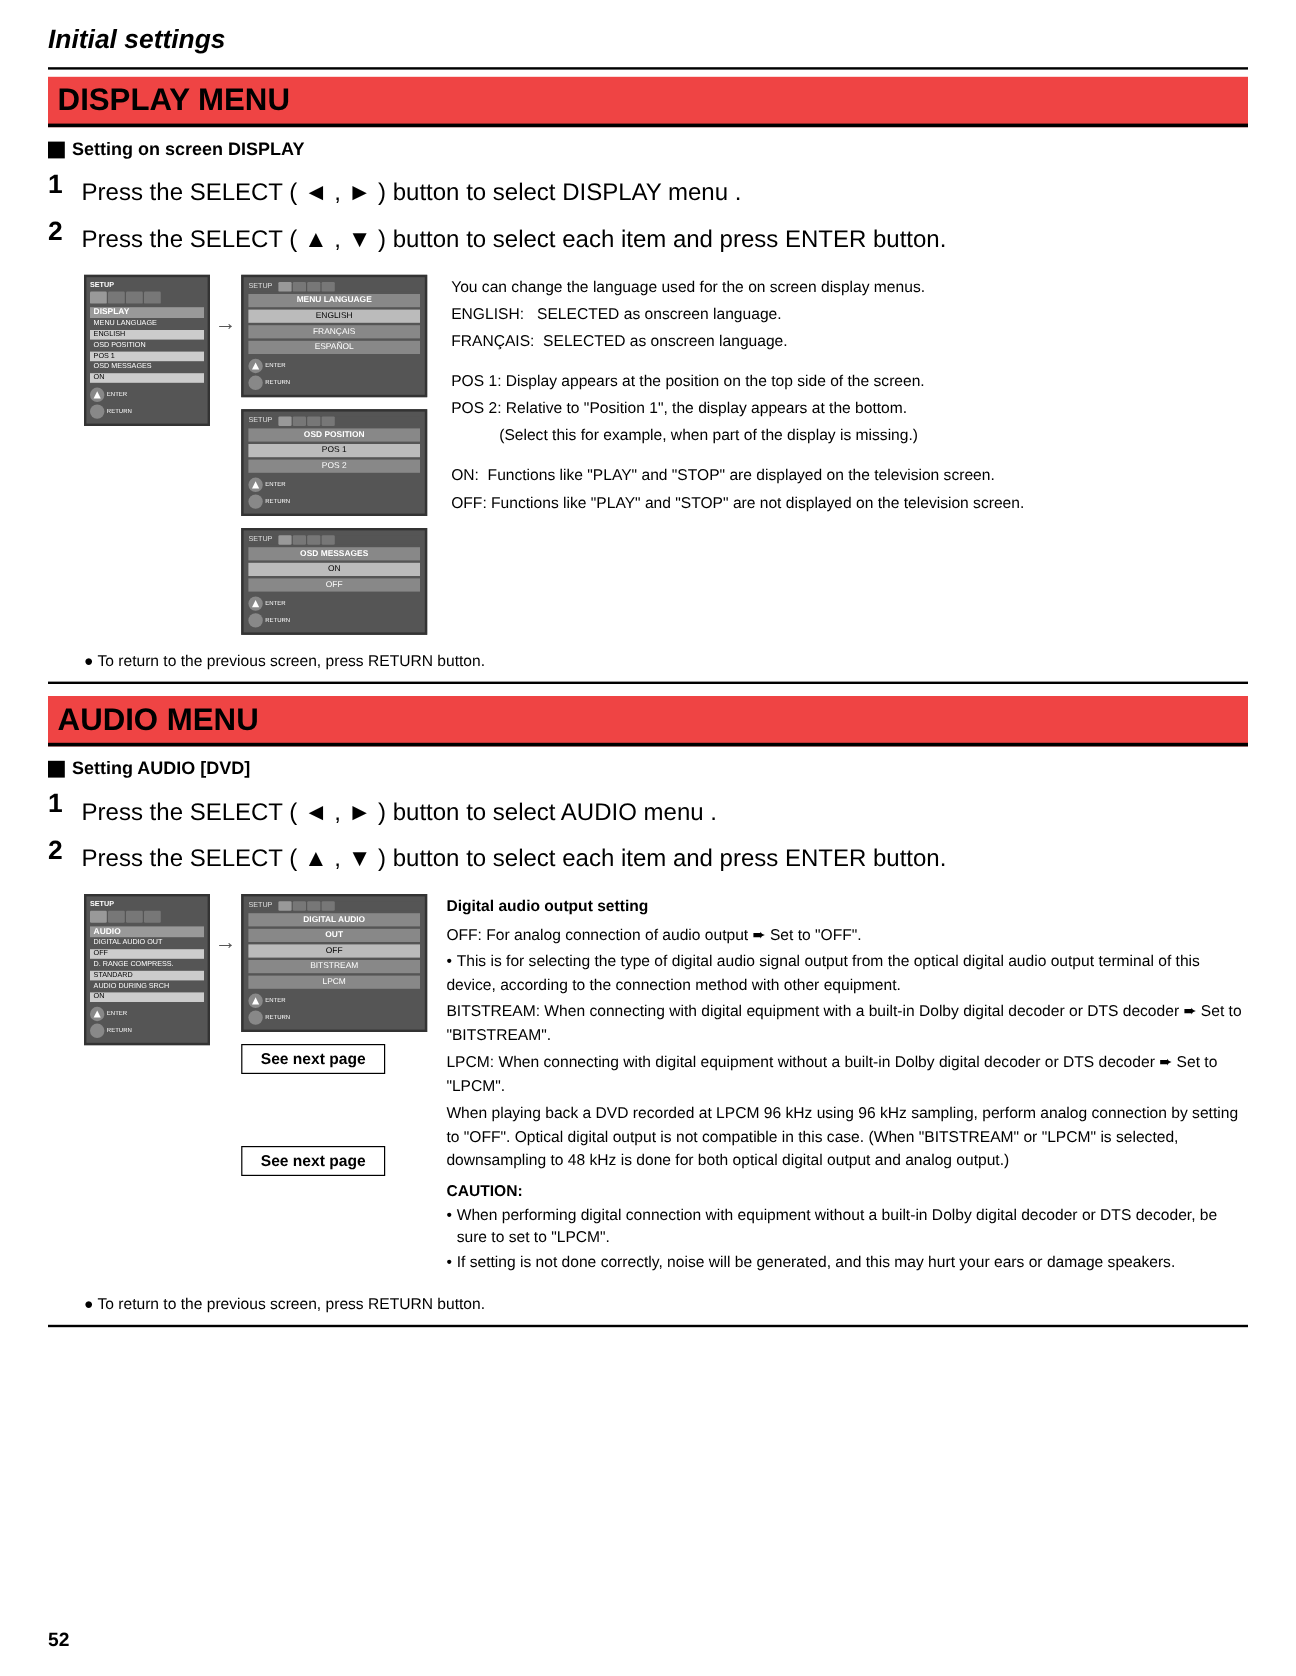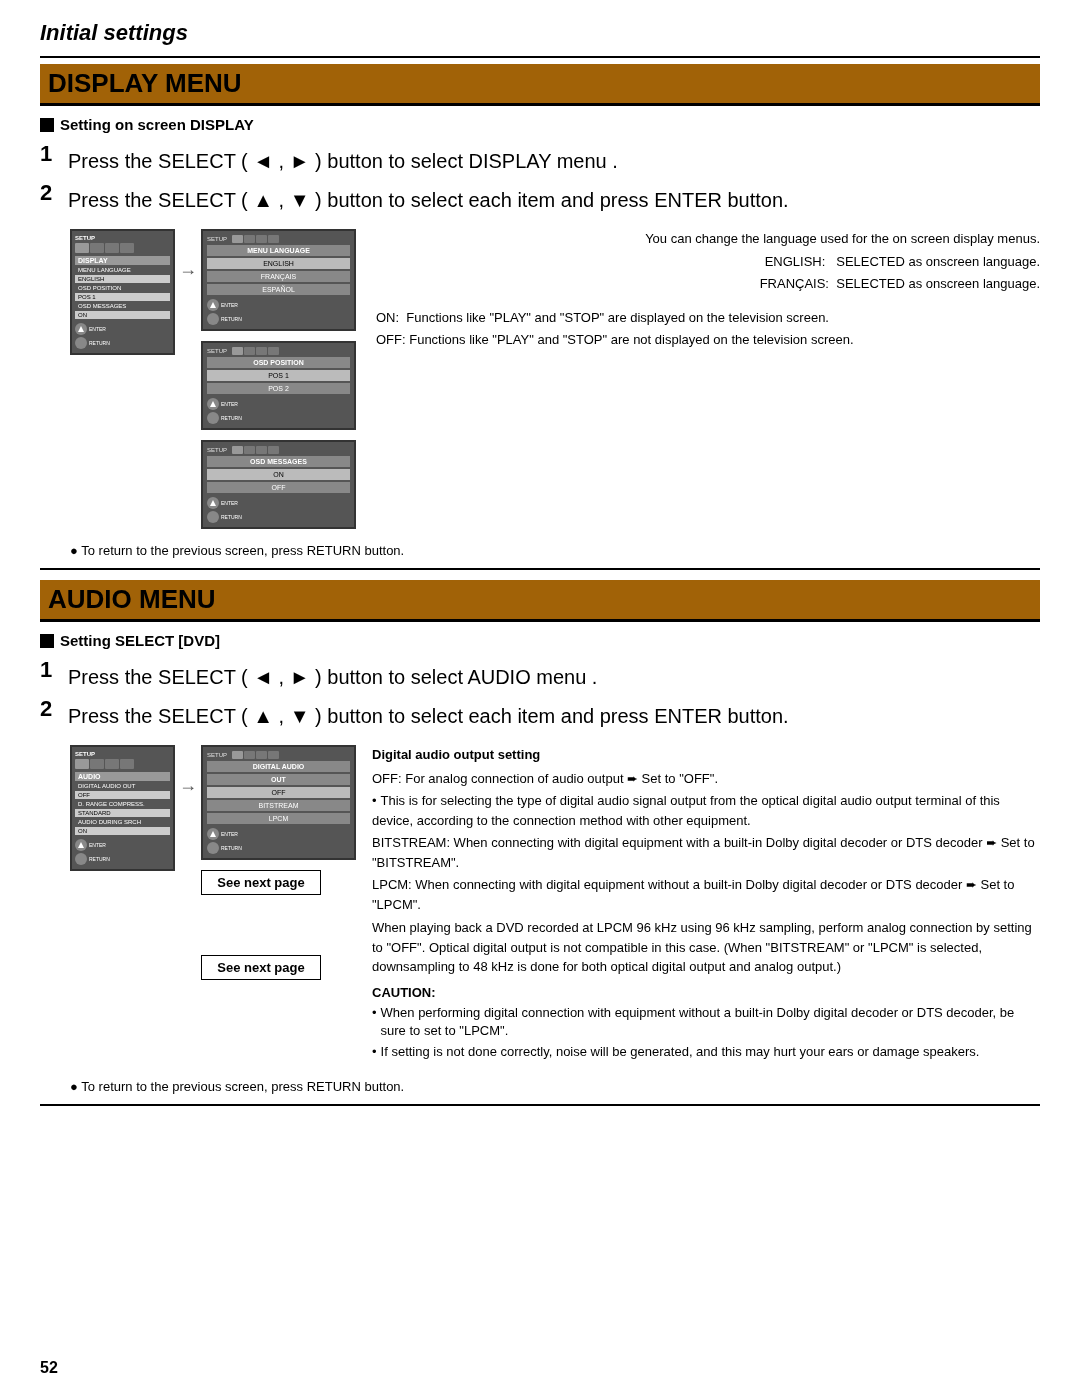--- a/index.html
+++ b/index.html
@@ -22,21 +22,21 @@
       margin-bottom: 6px;
     }
 
     .section-title {
       font-size: 26px;
       font-weight: 900;
       text-transform: uppercase;
       border-bottom: 3px solid #000;
       padding: 4px 0;
       margin-bottom: 10px;
-      background: #a16207;
+      background: #ef4444;
       padding-left: 8px;
     }
 
     .subsection-title {
       font-size: 15px;
       font-weight: bold;
       display: flex;
       align-items: center;
       gap: 6px;
       margin-bottom: 10px;
@@ -369,45 +369,50 @@
               <span style="font-size:5px;color:#fff;">RETURN</span>
             </div>
           </div>
         </div>
 
       </div>
     </div>
 
     <div class="descriptions-column">
 
-      <div style="margin-bottom:14px;text-align:right;">
+      <div style="margin-bottom:14px;">
         <div class="desc-line">You can change the language used for the on screen display menus.</div>
         <div class="desc-line">ENGLISH:&nbsp;&nbsp; SELECTED as onscreen language.</div>
         <div class="desc-line">FRANÇAIS:&nbsp; SELECTED as onscreen language.</div>
       </div>
 
+      <div style="margin-bottom:14px;">
+        <div class="desc-line">POS 1: Display appears at the position on the top side of the screen.</div>
+        <div class="desc-line">POS 2: Relative to "Position 1", the display appears at the bottom.</div>
+        <div class="desc-line" style="padding-left:40px;">(Select this for example, when part of the display is missing.)</div>
+      </div>
 
       <div>
         <div class="desc-line">ON:&nbsp; Functions like "PLAY" and "STOP" are displayed on the television screen.</div>
         <div class="desc-line">OFF: Functions like "PLAY" and "STOP" are not displayed on the television screen.</div>
       </div>
     </div>
   </div>
 
   <div class="return-note">● To return to the previous screen, press RETURN button.</div>
 </div>
 
 <hr class="divider-line">
 
 <div>
   <div class="section-title">AUDIO MENU</div>
 
   <div class="subsection-title">
     <span class="black-square"></span>
-    <span>Setting SELECT [DVD]</span>
+    <span>Setting AUDIO [DVD]</span>
   </div>
 
   <div class="step-row">
     <span class="step-number">1</span>
     <span class="step-text">Press the SELECT ( ◄ , ► ) button to select AUDIO menu .</span>
   </div>
 
   <div class="step-row">
     <span class="step-number">2</span>
     <span class="step-text">Press the SELECT ( ▲ , ▼ ) button to select each item and press ENTER button.</span>

